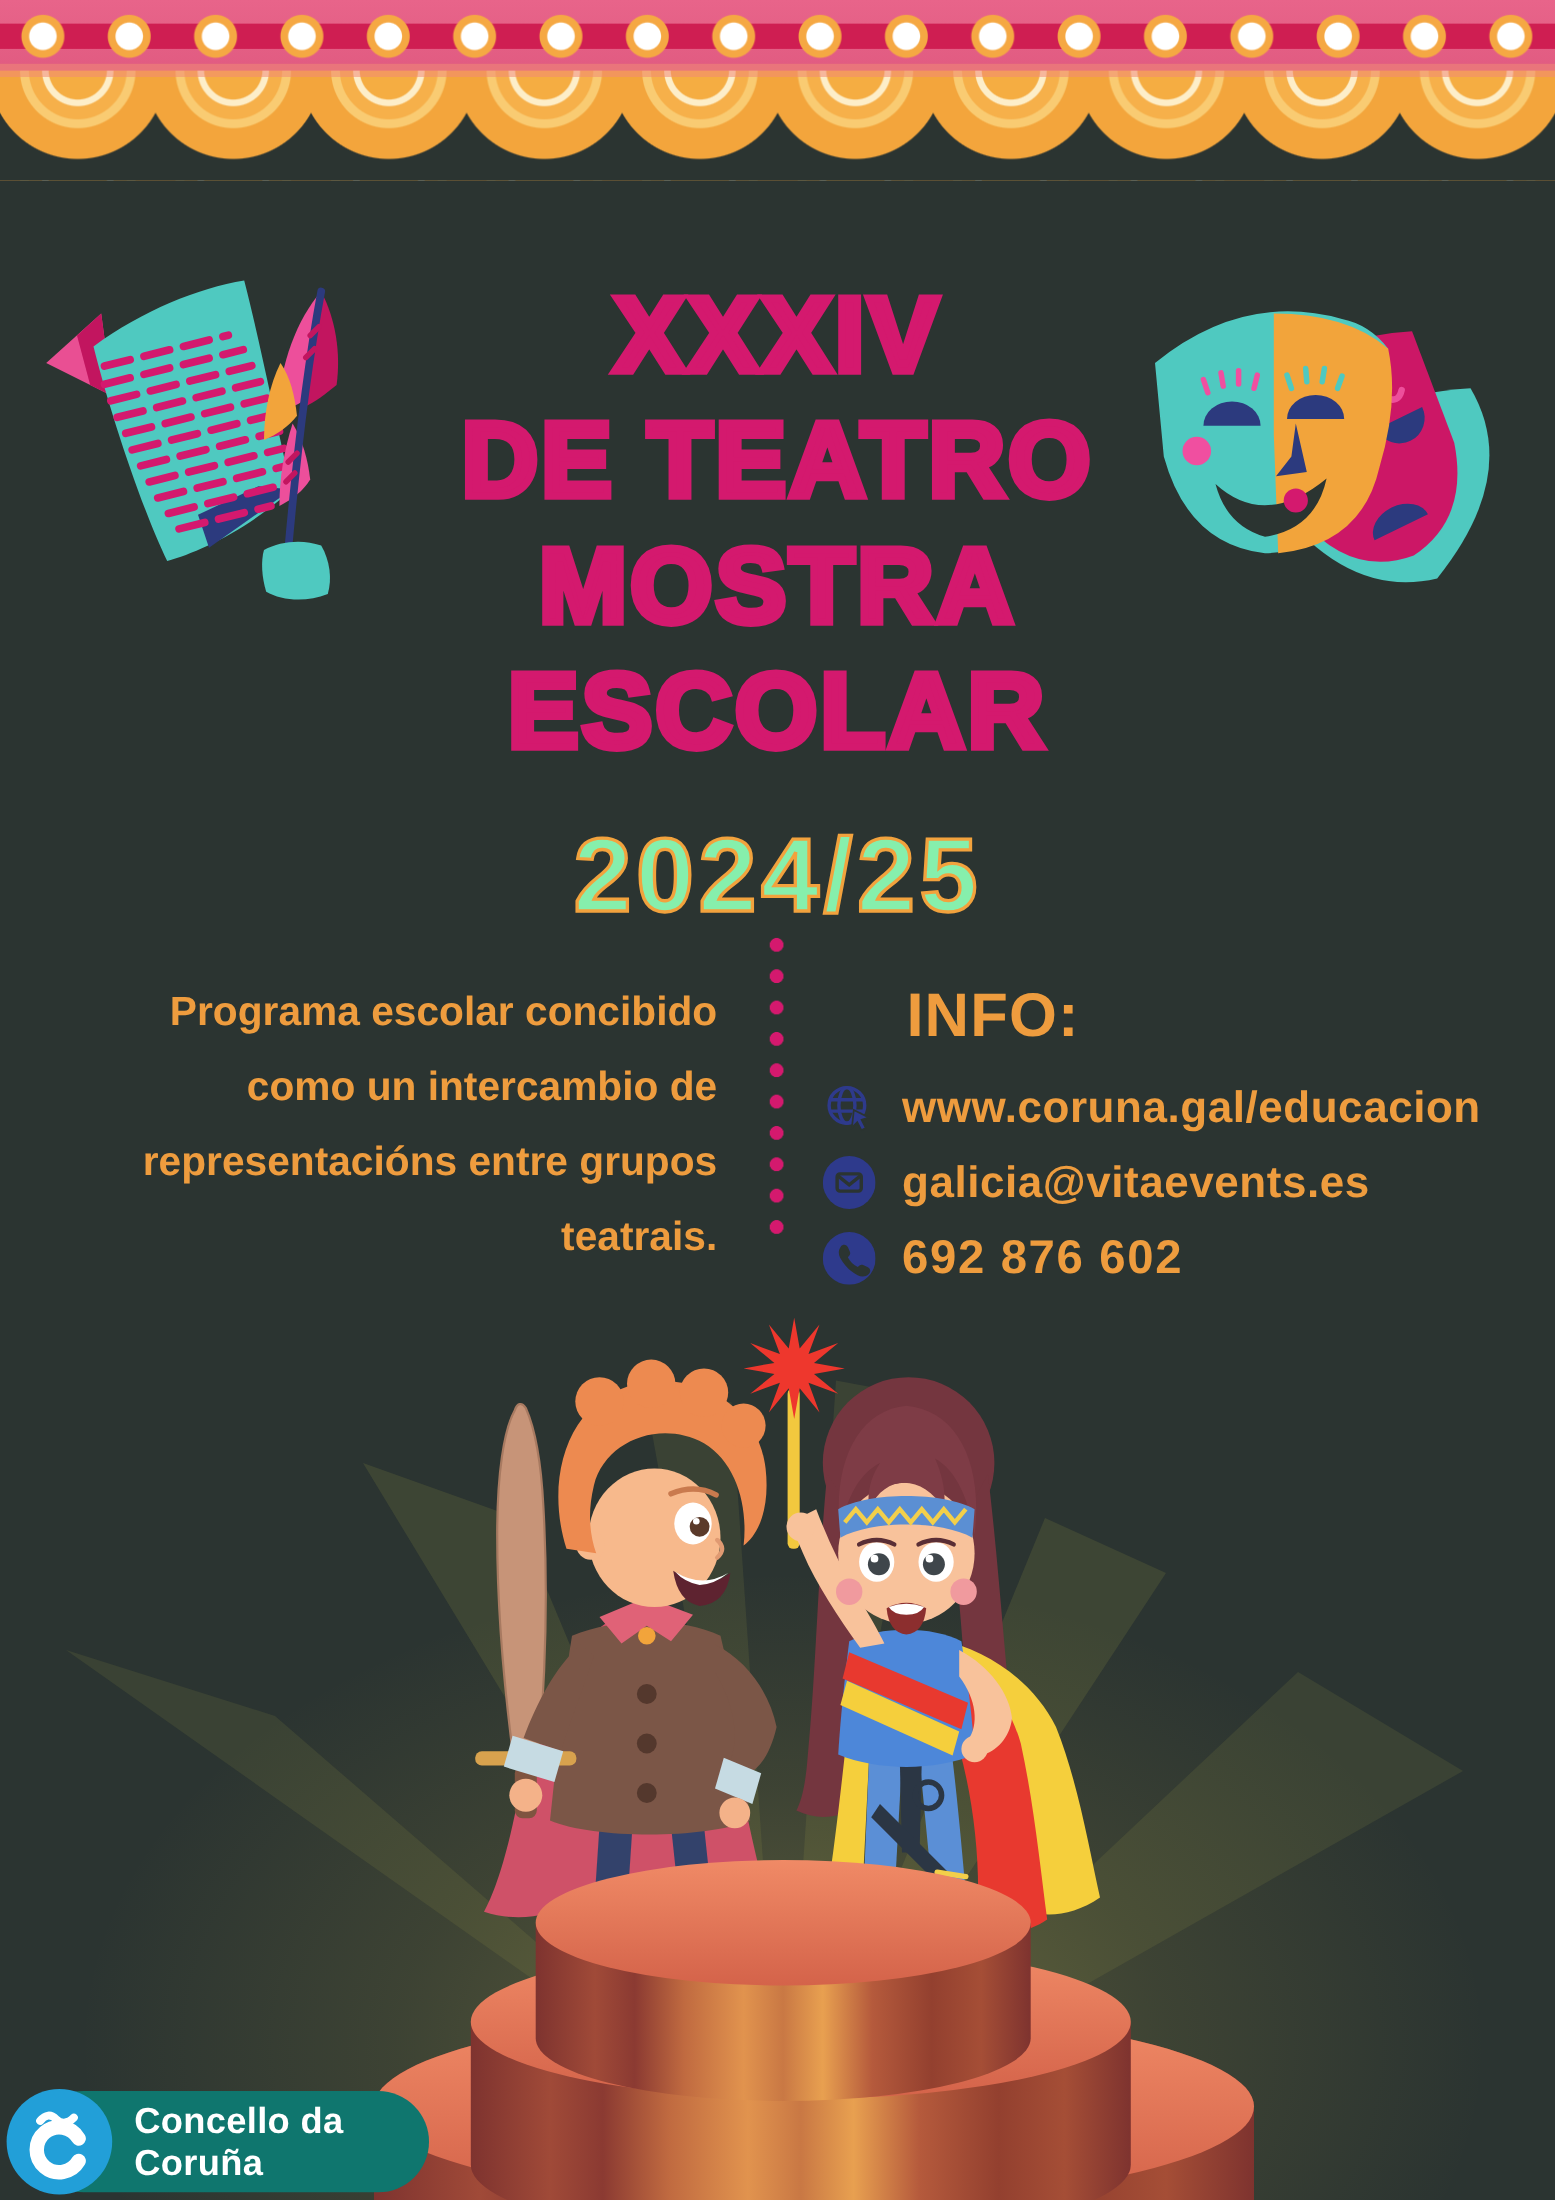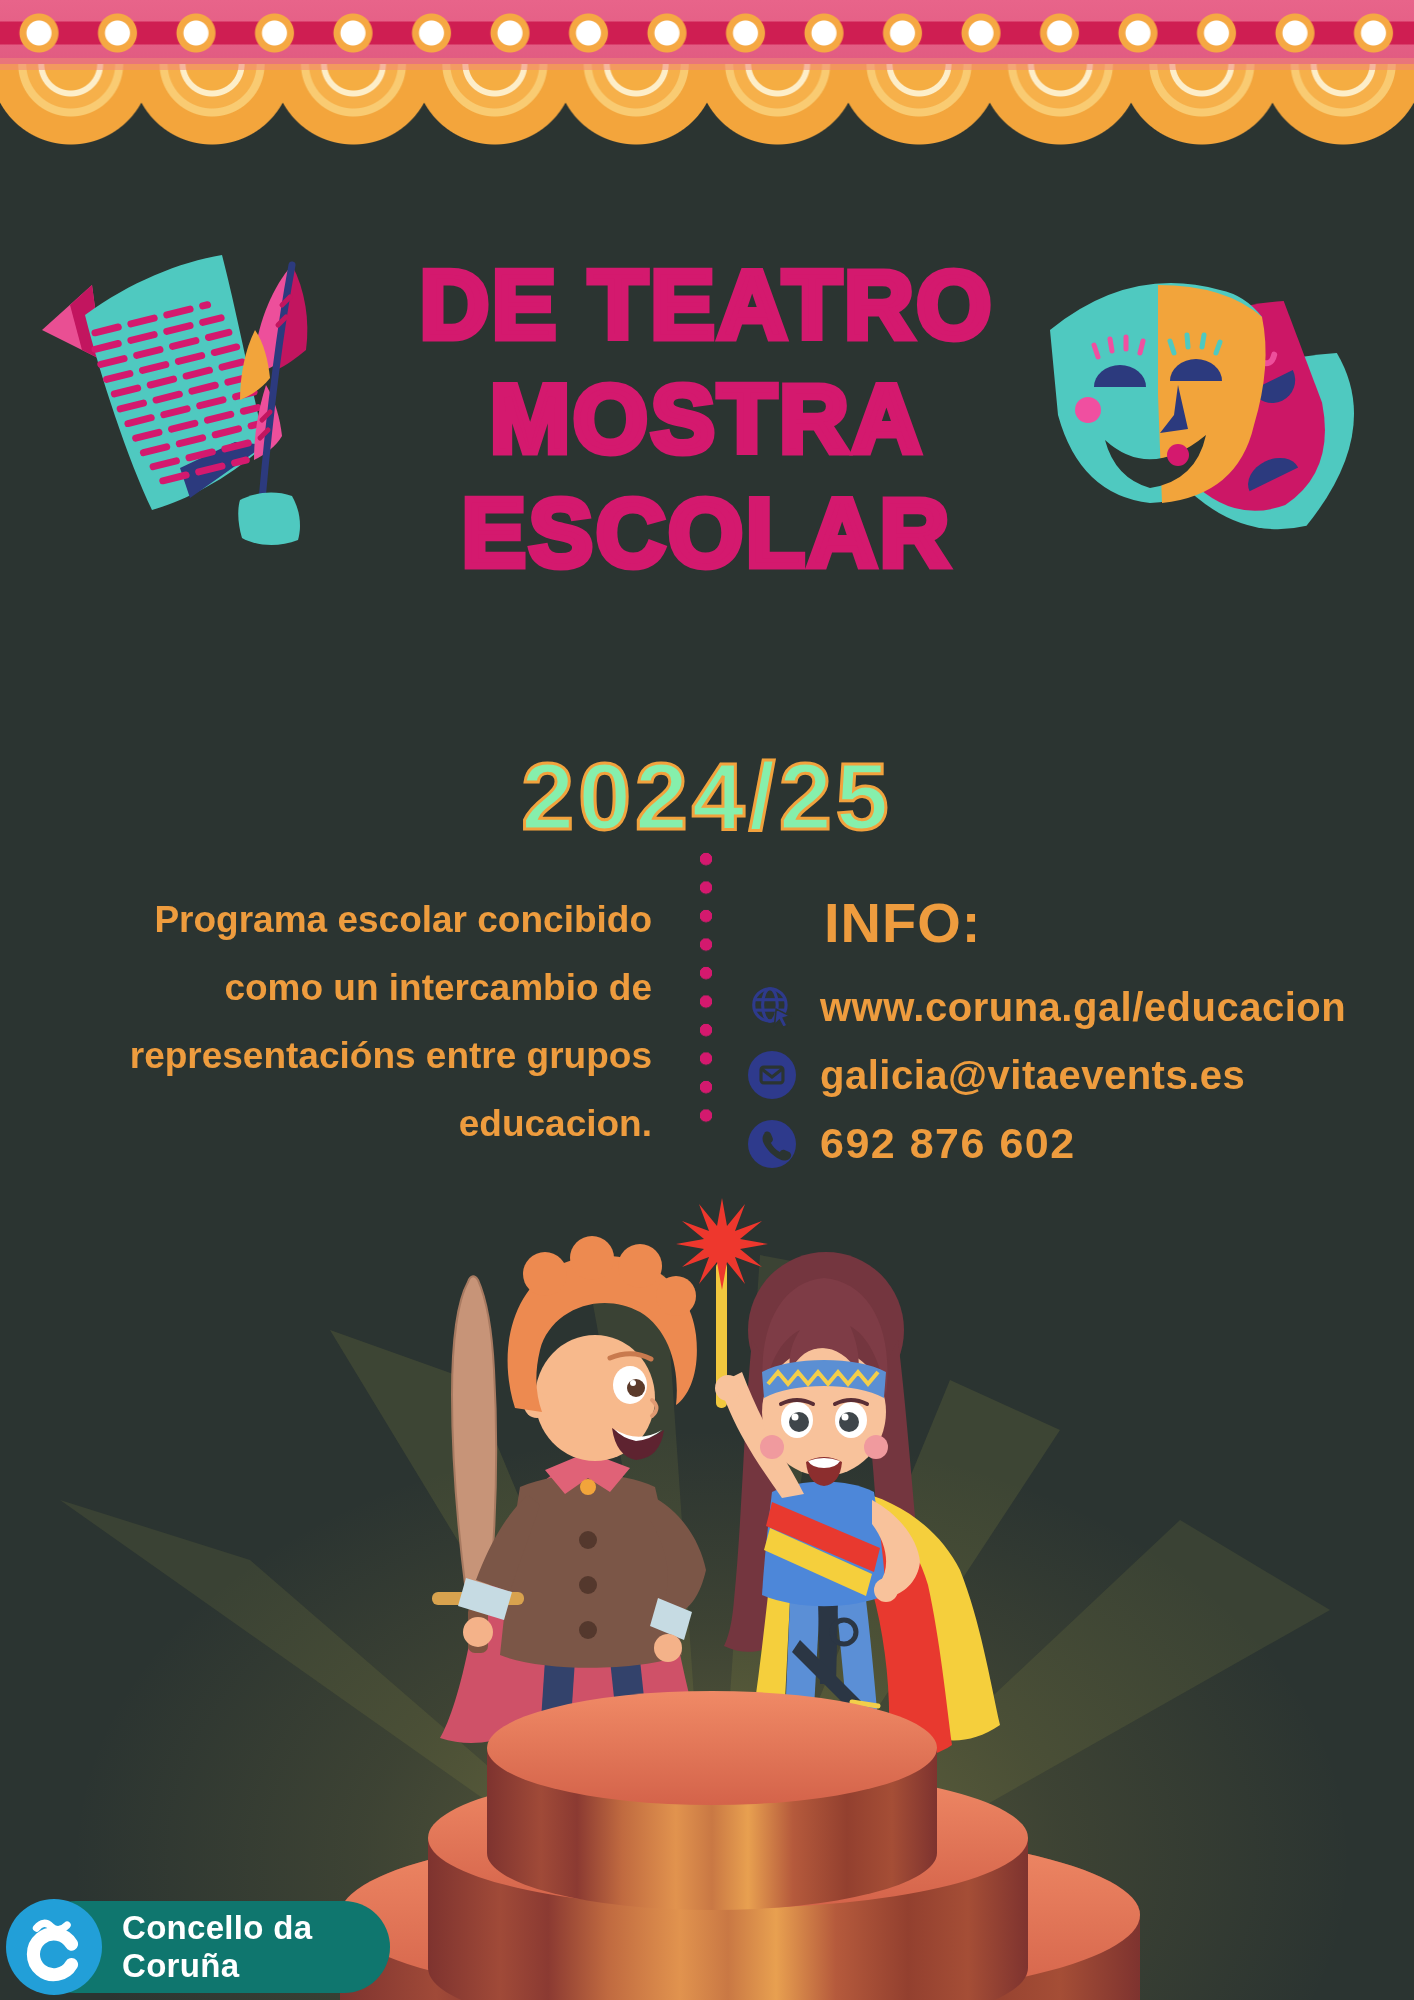--- a/index.html
+++ b/index.html
@@ -258,30 +258,31 @@
           <line x1="206" y1="108" x2="210" y2="97"></line>
       </g>
       <path d="M168,140 L178,184 L150,188 L164,170 Z" fill="#2c3a7e"></path>
       <path d="M95,195 Q140,236 196,190 Q186,236 140,243 Q105,233 95,195 Z" fill="#2b3431"></path>
       <circle cx="78" cy="165" r="13" fill="#f04fa0"></circle>
       <circle cx="168" cy="210" r="11" fill="#d4196e"></circle>
     </g>
   </svg>
 
   <div class="title">
+    <div>XXXIV</div>
     <div>DE TEATRO</div>
     <div>MOSTRA</div>
     <div>ESCOLAR</div>
   </div>
   <div class="year">2024/25</div>
 
   <div class="description">Programa escolar concibido
 como un intercambio de
 representacións entre grupos
-educacion.</div>
+teatrais.</div>
   <div class="divider-dots"></div>
 
   <div class="info">
     <div class="info-label">INFO:</div>
 
     <div class="info-row">
       <svg class="info-icon" viewBox="0 0 46 46">
         <g fill="none" stroke="#2e3a8c" stroke-width="3">
           <circle cx="21" cy="21" r="15.5"></circle>
           <ellipse cx="21" cy="21" rx="7" ry="15.5"></ellipse>

